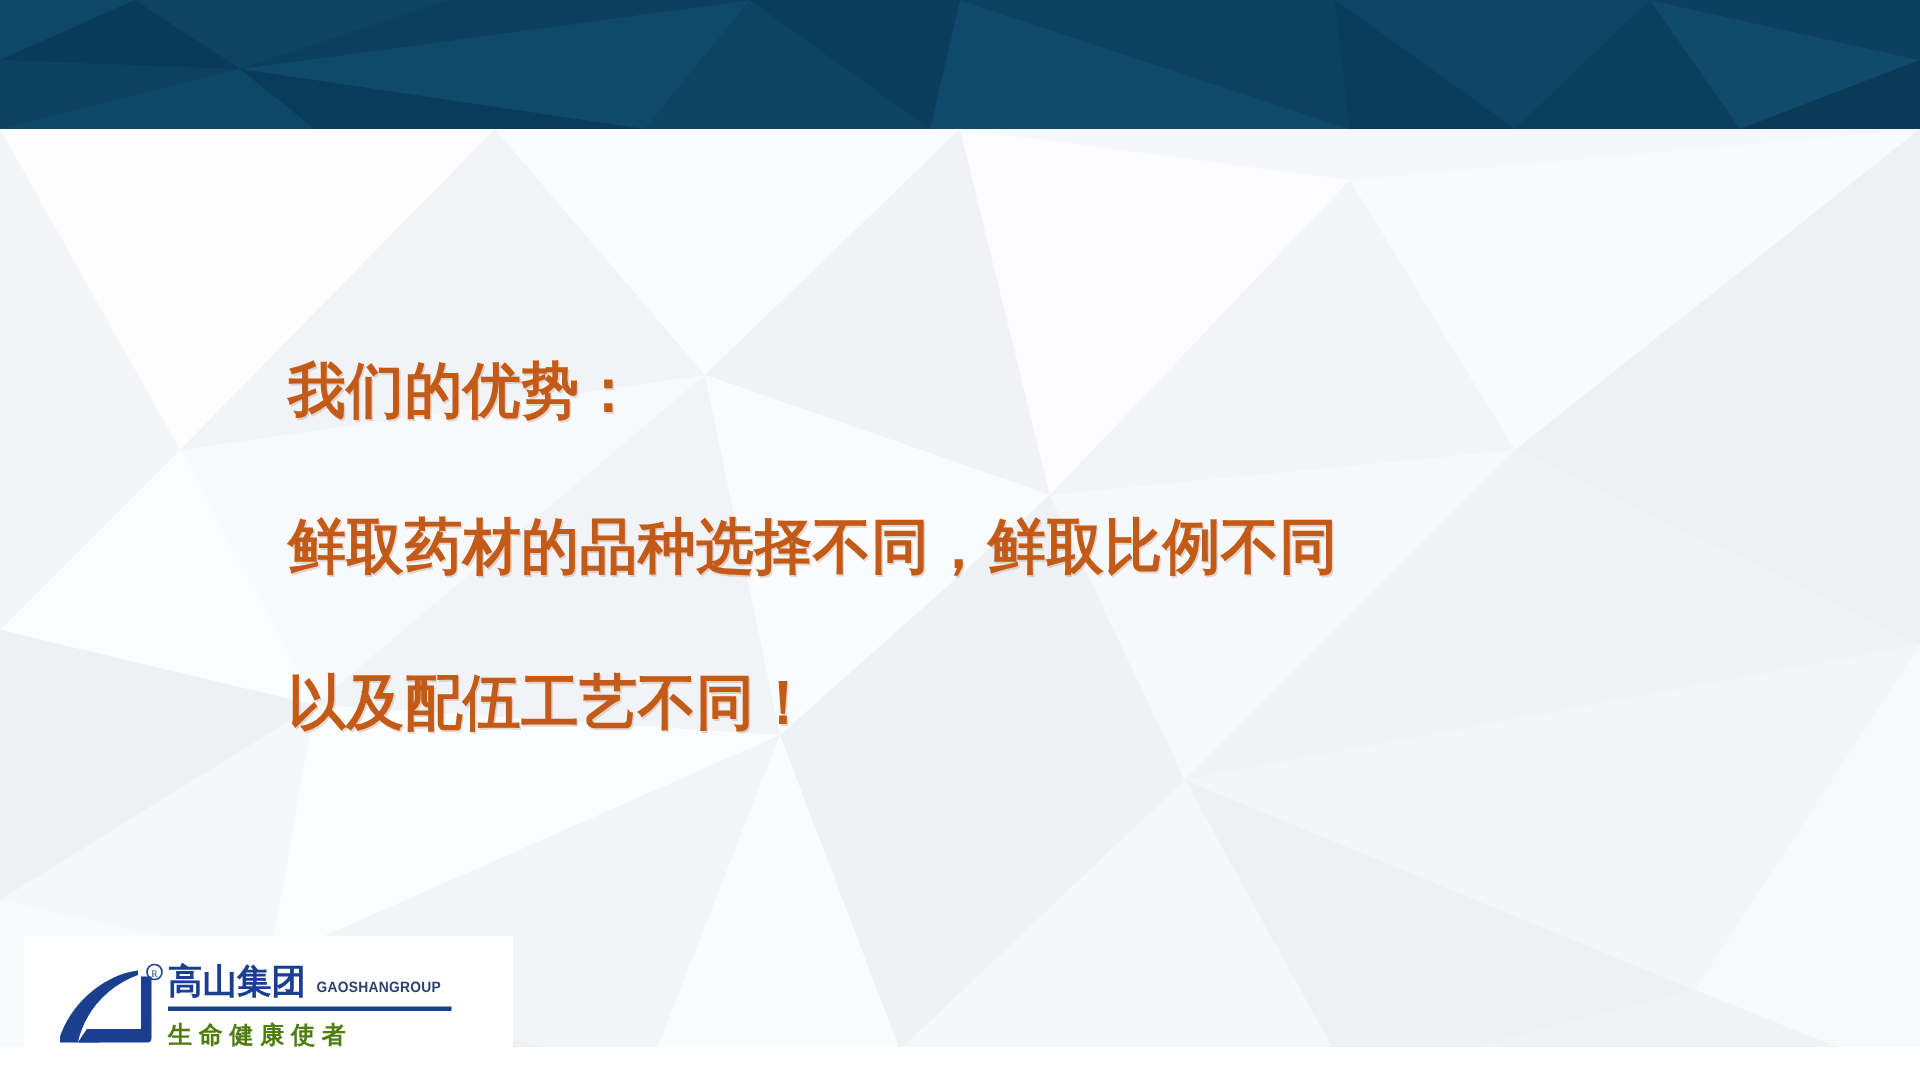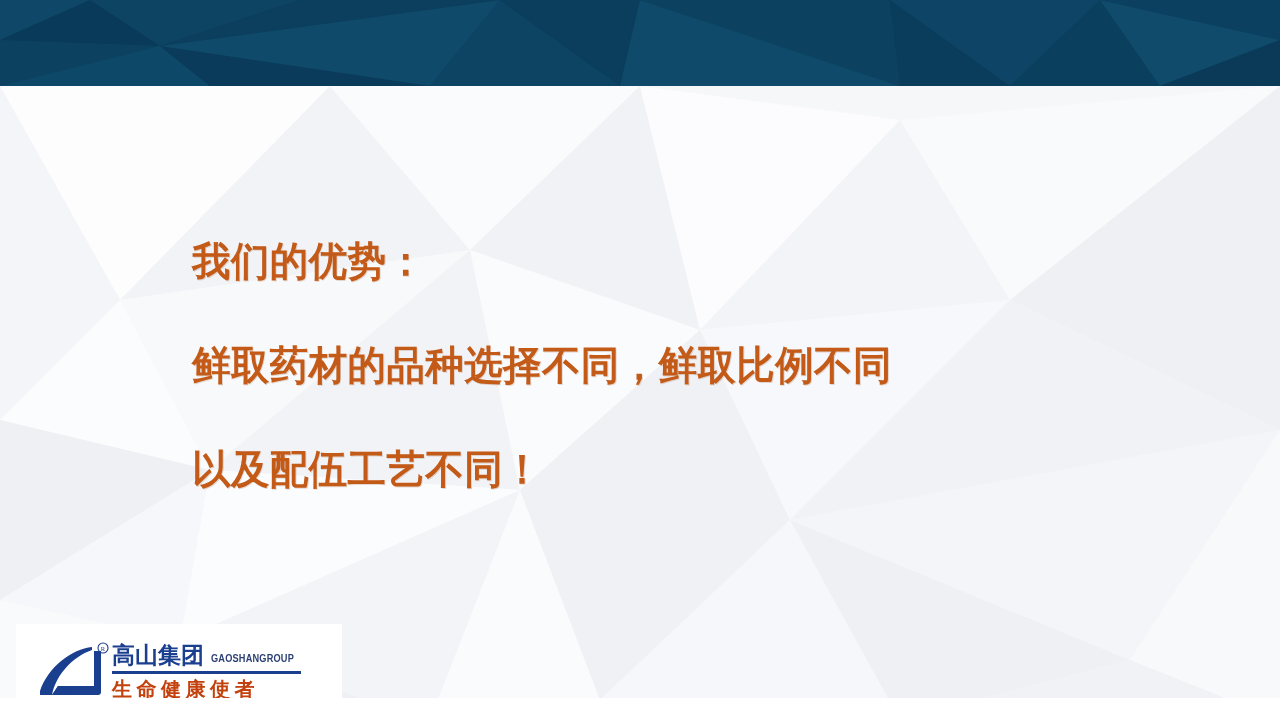--- a/index.html
+++ b/index.html
@@ -106,23 +106,23 @@
     transform:scaleX(0.92);
     transform-origin:left bottom;
   }
   #logo-rule {
     height:2.5px;
     background:#1b3f8f;
     margin:3px 0 4px 0;
     width:100%;
   }
   #logo-slogan {
-    color:#c2410c;
-    font-weight:bold;
-    font-size:20px;
+    color:#4d7c0f;
+    font-weight:bold;
+    font-size:16px;
     line-height:23px;
     letter-spacing:4.5px;
     font-family:"DejaVu Sans", "Liberation Sans", sans-serif;
   }
 </style>
 </head>
 <body>
 
 <div id="slide">
 

